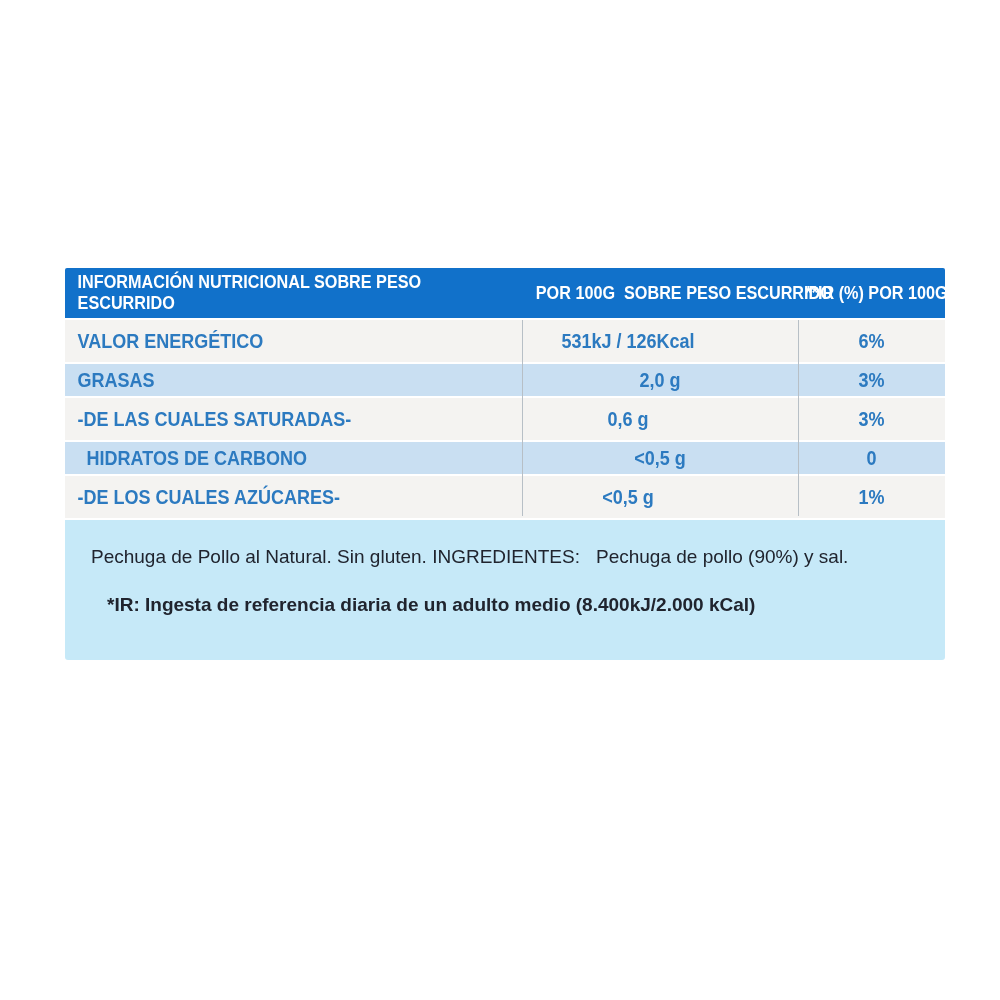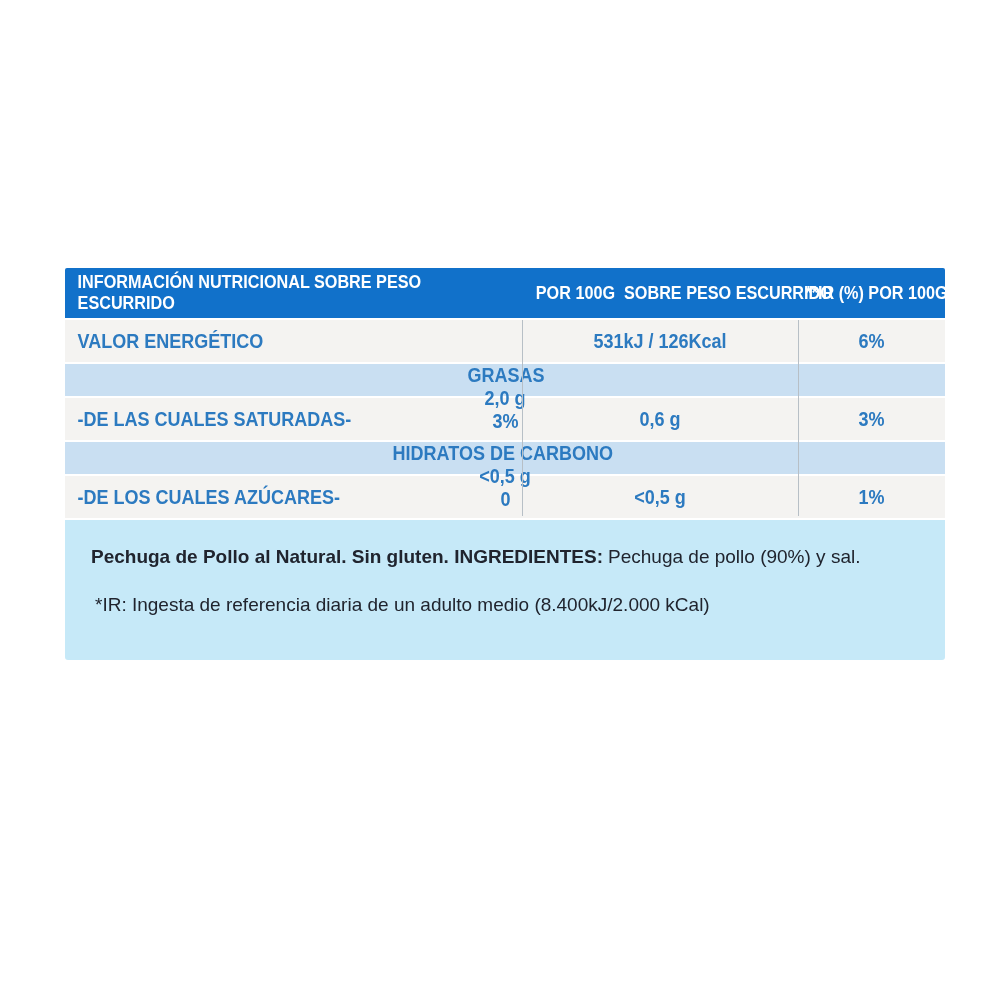--- a/index.html
+++ b/index.html
@@ -38,22 +38,22 @@
   
   .cond-l { transform: scaleX(0.9); transform-origin: left center; }
   .cond-c { transform: scaleX(0.9); transform-origin: center center; }
   
   .nt-body { position: relative; margin-top: 2px; }
   .row {
     display: flex;
     align-items: center;
     margin-bottom: 2px;
   }
-  .row.light { background: var(--row-light-bg, #f4f3f1); height: 42px; }
-  .row.blue  { background: var(--row-blue-bg,  #c9dff2); height: 32px; flex-direction: column; }
+  .row.light { background: var(--row-light-bg, #f4f3f1); height: 42px; gap: 32px; }
+  .row.blue  { background: var(--row-blue-bg,  #c9dff2); height: 32px; }
   .c1 {
     flex: 1;
     padding-left: 14px;
     color: var(--cell-text, #2c7ac0);
     font-weight: bold;
     font-size: 20px;
     white-space: nowrap;
   }
   .row.indent .c1 { padding-left: 24px; }
   .c2 {
@@ -84,23 +84,23 @@
     margin-top: 2px;
     background: var(--footer-bg, #c6e9f8);
     height: 140px;
     box-sizing: border-box;
     padding: 26px 20px 0 26px;
     color: var(--footer-text, #20242e);
     font-size: 19px;
     border-radius: 0 0 3px 3px;
   }
   .f-line1 { margin: 0 0 26px 0; }
-  .f-bold { font-weight: bold; text-align: right; }
-  .f-reg { margin-left: 5px; }
-  .f-line2 { margin: 4px; font-weight: normal; }
+  .f-bold { font-weight: normal; text-align: right; }
+  .f-reg { margin-left: 16px; }
+  .f-line2 { margin: 16px; font-weight: bold; }
 </style>
 </head>
 <body>
 
 <div class="stage">
   <div class="panel">
 
     <div class="nt-header">
       <div class="h-c1 cond-l">INFORMACIÓN NUTRICIONAL SOBRE PESO ESCURRIDO</div>
       <div class="h-c2 cond-c">POR 100G  SOBRE PESO ESCURRIDO</div>

